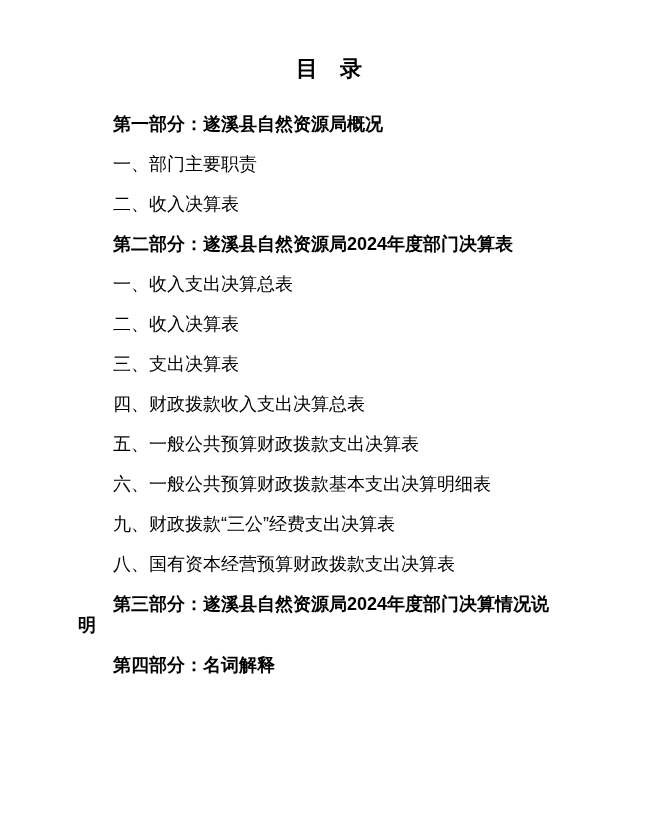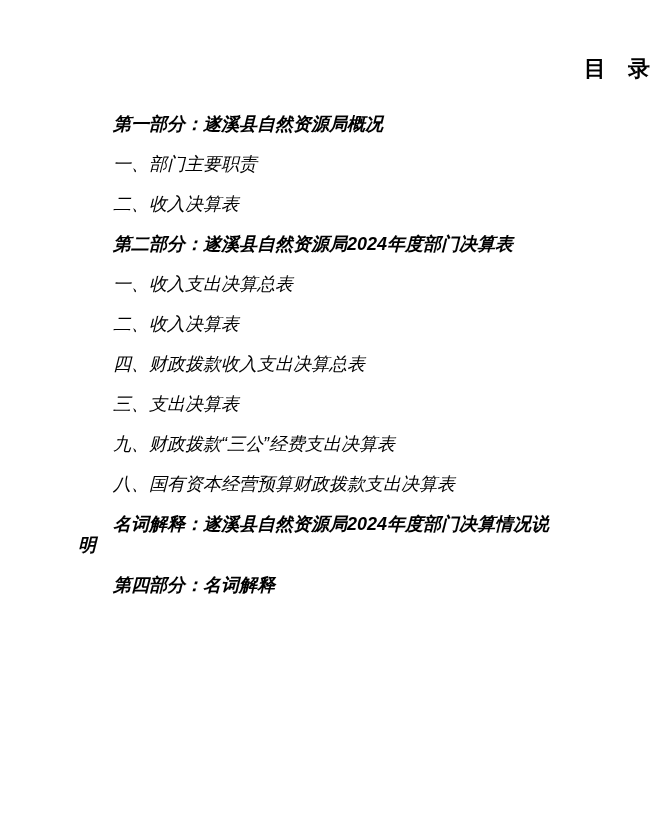--- a/index.html
+++ b/index.html
@@ -15,28 +15,27 @@
     color: #000000;
     font-family: "Liberation Sans", "DejaVu Sans", sans-serif;
     overflow: hidden;
     box-sizing: border-box;
   }
   .doc-title {
     margin: 56px 0 32px 8px;
     font-size: 22px;
     line-height: 26px;
     font-weight: 700;
-    text-align: right;
+    text-align: center;
     letter-spacing: 1px;
     word-spacing: 14px;
   }
   .toc-list {
     margin: 4px 0 0 78px;
     width: 497px;
-    font-style: italic;
   }
   .toc-p {
     margin: 0 0 19px 0;
     font-size: 18px;
     line-height: 21px;
     text-indent: 35px;
     white-space: normal;
   }
   .toc-p.heading {
     font-weight: 700;
@@ -50,20 +49,22 @@
 
 <div class="doc-page">
   <div class="doc-title">目 录</div>
   <div class="toc-list">
       <p class="toc-p heading">第一部分：遂溪县自然资源局概况</p>
       <p class="toc-p item">一、部门主要职责</p>
       <p class="toc-p item">二、收入决算表</p>
       <p class="toc-p heading">第二部分：遂溪县自然资源局2024年度部门决算表</p>
       <p class="toc-p item">一、收入支出决算总表</p>
       <p class="toc-p item">二、收入决算表</p>
+      <p class="toc-p item">三、支出决算表</p>
       <p class="toc-p item">四、财政拨款收入支出决算总表</p>
-      <p class="toc-p item">三、支出决算表</p>
+      <p class="toc-p item">五、一般公共预算财政拨款支出决算表</p>
+      <p class="toc-p item">六、一般公共预算财政拨款基本支出决算明细表</p>
       <p class="toc-p item">九、财政拨款“三公”经费支出决算表</p>
       <p class="toc-p item">八、国有资本经营预算财政拨款支出决算表</p>
-      <p class="toc-p heading"><span>名词解释：遂溪县自然资源局2024年度部门决算情况说</span><br><span>明</span></p>
+      <p class="toc-p heading"><span>第三部分：遂溪县自然资源局2024年度部门决算情况说</span><br><span>明</span></p>
       <p class="toc-p heading">第四部分：名词解释</p>
     </div>
 </div>
 
 </body></html>

